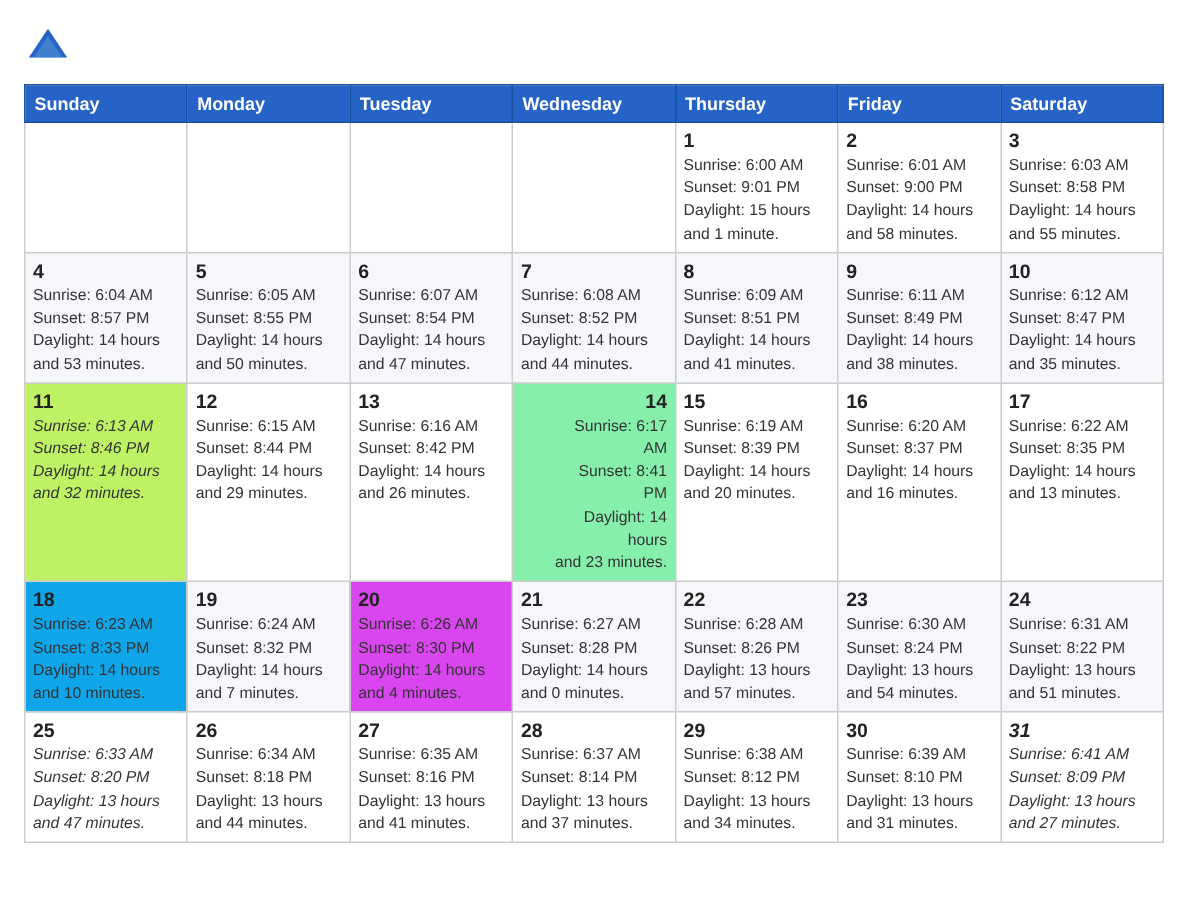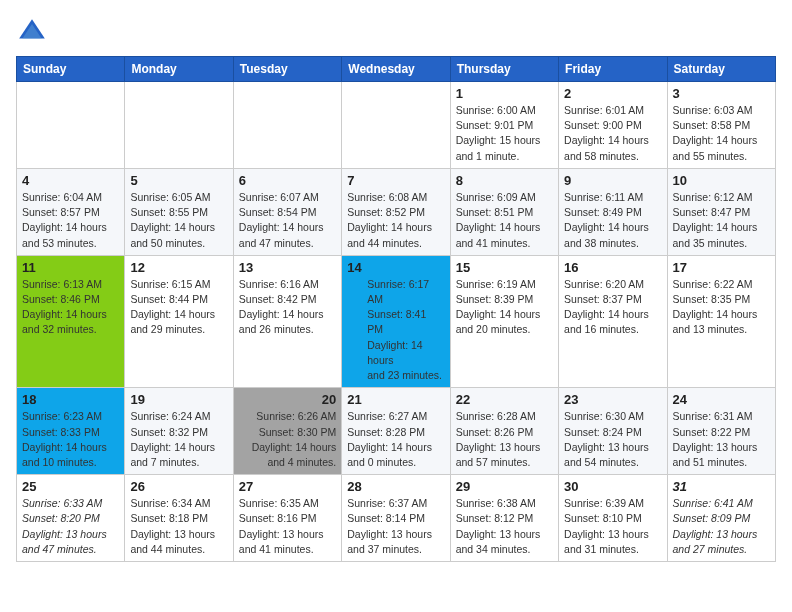--- a/index.html
+++ b/index.html
@@ -190,42 +190,42 @@
         </td>
         <td style="background: rgb(245, 247, 250);">
           <div class="day-number">10</div>
           <div class="day-info" style="white-space: pre-line;">Sunrise: 6:12 AM
 Sunset: 8:47 PM
 Daylight: 14 hours
 and 35 minutes.</div>
         </td>
       </tr>
       <tr>
-        <td style="background: #84cc16; margin-top: 32px;">
+        <td style="background: #bef264; margin-top: 32px;">
           <div class="day-number">11</div>
-          <div class="day-info" style="white-space: pre-line;">Sunrise: 6:13 AM
+          <div class="day-info" style="white-space: pre-line; font-style: italic;">Sunrise: 6:13 AM
 Sunset: 8:46 PM
 Daylight: 14 hours
 and 32 minutes.</div>
         </td>
         <td style="background: rgb(255, 255, 255);">
           <div class="day-number">12</div>
           <div class="day-info" style="white-space: pre-line;">Sunrise: 6:15 AM
 Sunset: 8:44 PM
 Daylight: 14 hours
 and 29 minutes.</div>
         </td>
         <td style="background: rgb(255, 255, 255);">
           <div class="day-number">13</div>
           <div class="day-info" style="white-space: pre-line;">Sunrise: 6:16 AM
 Sunset: 8:42 PM
 Daylight: 14 hours
 and 26 minutes.</div>
         </td>
-        <td style="background: #0ea5e9;">
+        <td style="background: #86efac; text-align: right;">
           <div class="day-number">14</div>
           <div class="day-info" style="white-space: pre-line; margin-left: 20px;">Sunrise: 6:17 AM
 Sunset: 8:41 PM
 Daylight: 14 hours
 and 23 minutes.</div>
         </td>
         <td style="background: rgb(255, 255, 255);">
           <div class="day-number">15</div>
           <div class="day-info" style="white-space: pre-line;">Sunrise: 6:19 AM
 Sunset: 8:39 PM
@@ -255,21 +255,21 @@
 Daylight: 14 hours
 and 10 minutes.</div>
         </td>
         <td style="background: rgb(245, 247, 250);">
           <div class="day-number">19</div>
           <div class="day-info" style="white-space: pre-line;">Sunrise: 6:24 AM
 Sunset: 8:32 PM
 Daylight: 14 hours
 and 7 minutes.</div>
         </td>
-        <td style="background: #a3a3a3; text-align: right;">
+        <td style="background: #d946ef;">
           <div class="day-number">20</div>
           <div class="day-info" style="white-space: pre-line;">Sunrise: 6:26 AM
 Sunset: 8:30 PM
 Daylight: 14 hours
 and 4 minutes.</div>
         </td>
         <td style="background: rgb(245, 247, 250);">
           <div class="day-number">21</div>
           <div class="day-info" style="white-space: pre-line;">Sunrise: 6:27 AM
 Sunset: 8:28 PM

